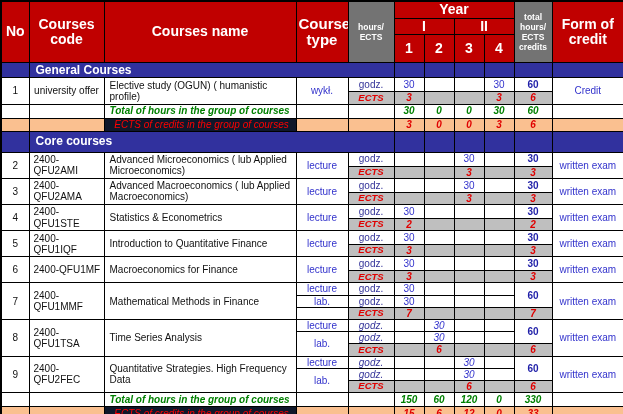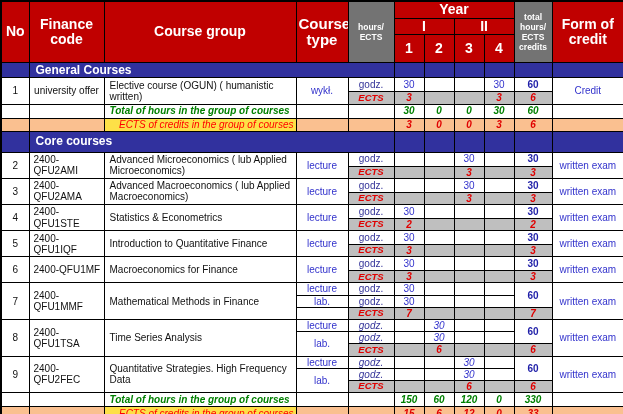--- a/index.html
+++ b/index.html
@@ -32,21 +32,21 @@
   .k-val{color:#3333CC;}
   .k-val-i{color:#3333CC;font-style:italic;}
   .k-tot{color:#1F1FA8;font-weight:bold;}
   .k-form{color:#3333CC;}
   .k-ects-lbl{background:#BFBFBF;color:#E00000;font-weight:bold;font-style:italic;font-size:9.5px;}
   .k-ects{background:#BFBFBF;color:#E00000;font-weight:bold;font-style:italic;}
   .k-ects-tot{background:#BFBFBF;color:#E00000;font-weight:bold;font-style:italic;}
   .k-green-lbl{color:#008000;font-weight:bold;font-style:italic;text-align:left;padding-left:5px;}
   .k-green{color:#008000;font-weight:bold;font-style:italic;}
   .k-peach{background:#FAC090;}
-  .k-red-lbl{background:#fde047;color:#FF0000;font-style:italic;text-align:right;padding-left:5px;}
+  .k-red-lbl{background:#0f172a;color:#FF0000;font-style:italic;text-align:center;padding-left:5px;}
   .k-red-val{background:#FAC090;color:#E00000;font-weight:bold;font-style:italic;}
   .k-plain{}
   tr.clip td{vertical-align:top;line-height:15px;}
 </style>
 </head>
 <body>
 
 <div class="screen">
   <table>
     <colgroup>
@@ -58,22 +58,22 @@
         <col style="width: 30px;">
         <col style="width: 30px;">
         <col style="width: 30px;">
         <col style="width: 30px;">
         <col style="width: 38px;">
         <col style="width: 72px;">
       </colgroup>
     <tbody>
         <tr style="height: 14px;">
           <td rowspan="3" class="k-hdr">No</td>
-          <td rowspan="3" class="k-hdr">Finance code</td>
-          <td rowspan="3" class="k-hdr">Course group</td>
+          <td rowspan="3" class="k-hdr">Courses code</td>
+          <td rowspan="3" class="k-hdr">Courses name</td>
           <td rowspan="3" class="k-hdr-lg">Course
 type</td>
           <td rowspan="3" class="k-hdr-sm">hours/
 ECTS</td>
           <td colspan="4" class="k-hdr">Year</td>
           <td rowspan="3" class="k-hdr-sm">total
 hours/
 ECTS
 credits</td>
           <td rowspan="3" class="k-hdr">Form of credit</td>
@@ -94,21 +94,21 @@
           <td class="k-sec"></td>
           <td class="k-sec"></td>
           <td class="k-sec"></td>
           <td class="k-sec"></td>
           <td class="k-sec"></td>
           <td class="k-sec"></td>
         </tr>
         <tr style="height: 14px;">
           <td rowspan="2" class="k-no">1</td>
           <td rowspan="2" class="k-code-c">university offer</td>
-          <td rowspan="2" class="k-name">Elective course (OGUN) ( humanistic written)</td>
+          <td rowspan="2" class="k-name">Elective study (OGUN) ( humanistic profile)</td>
           <td rowspan="2" class="k-type">wykł.</td>
           <td class="k-godz">godz.</td>
           <td class="k-val">30</td>
           <td class="k-val"></td>
           <td class="k-val"></td>
           <td class="k-val">30</td>
           <td class="k-tot">60</td>
           <td rowspan="2" class="k-form">Credit</td>
         </tr>
         <tr style="height: 12px;">

